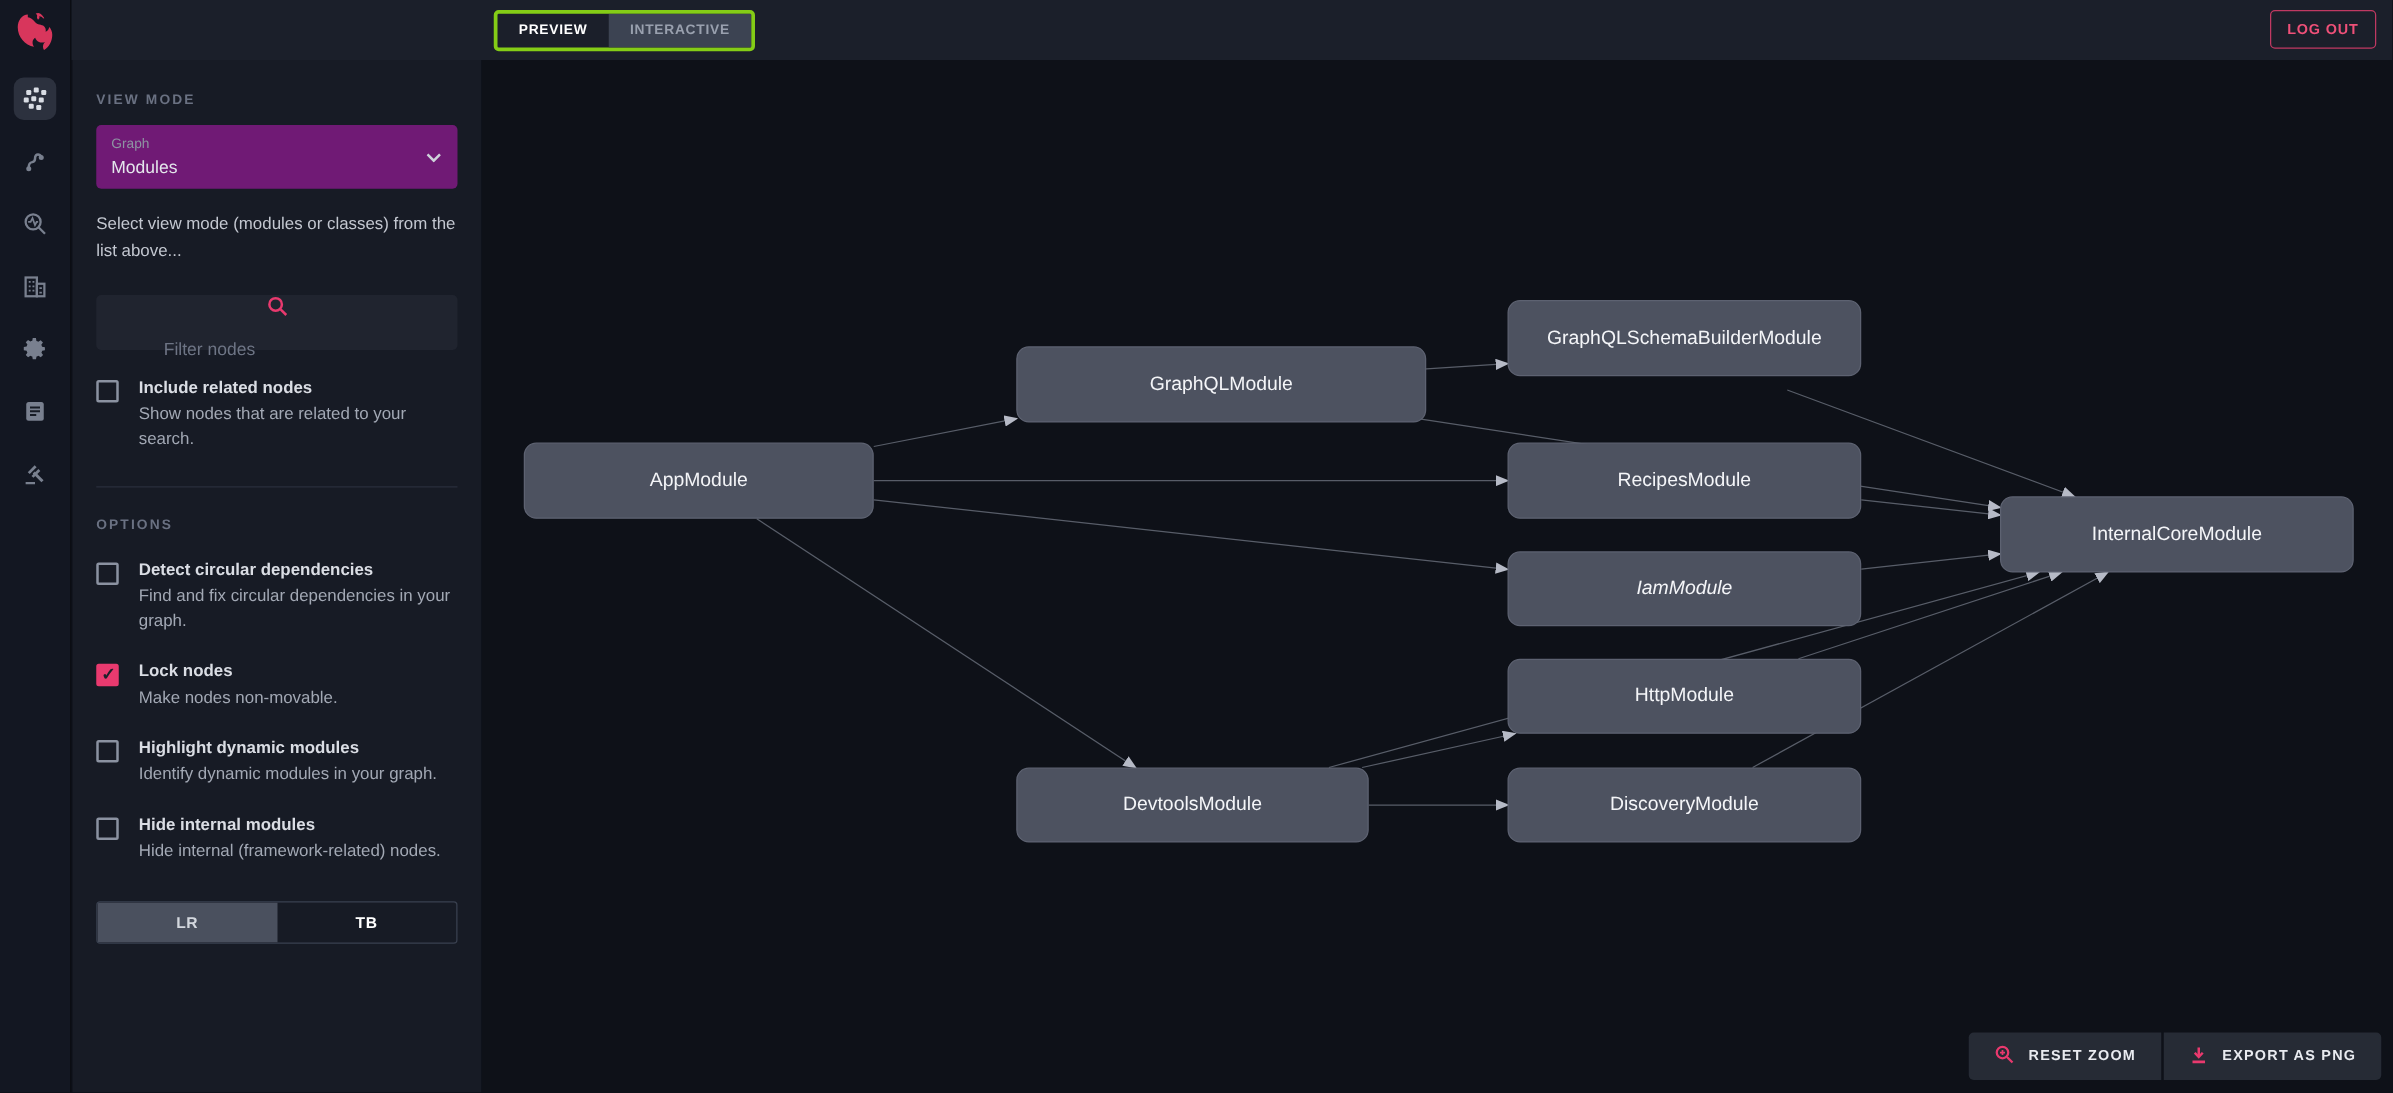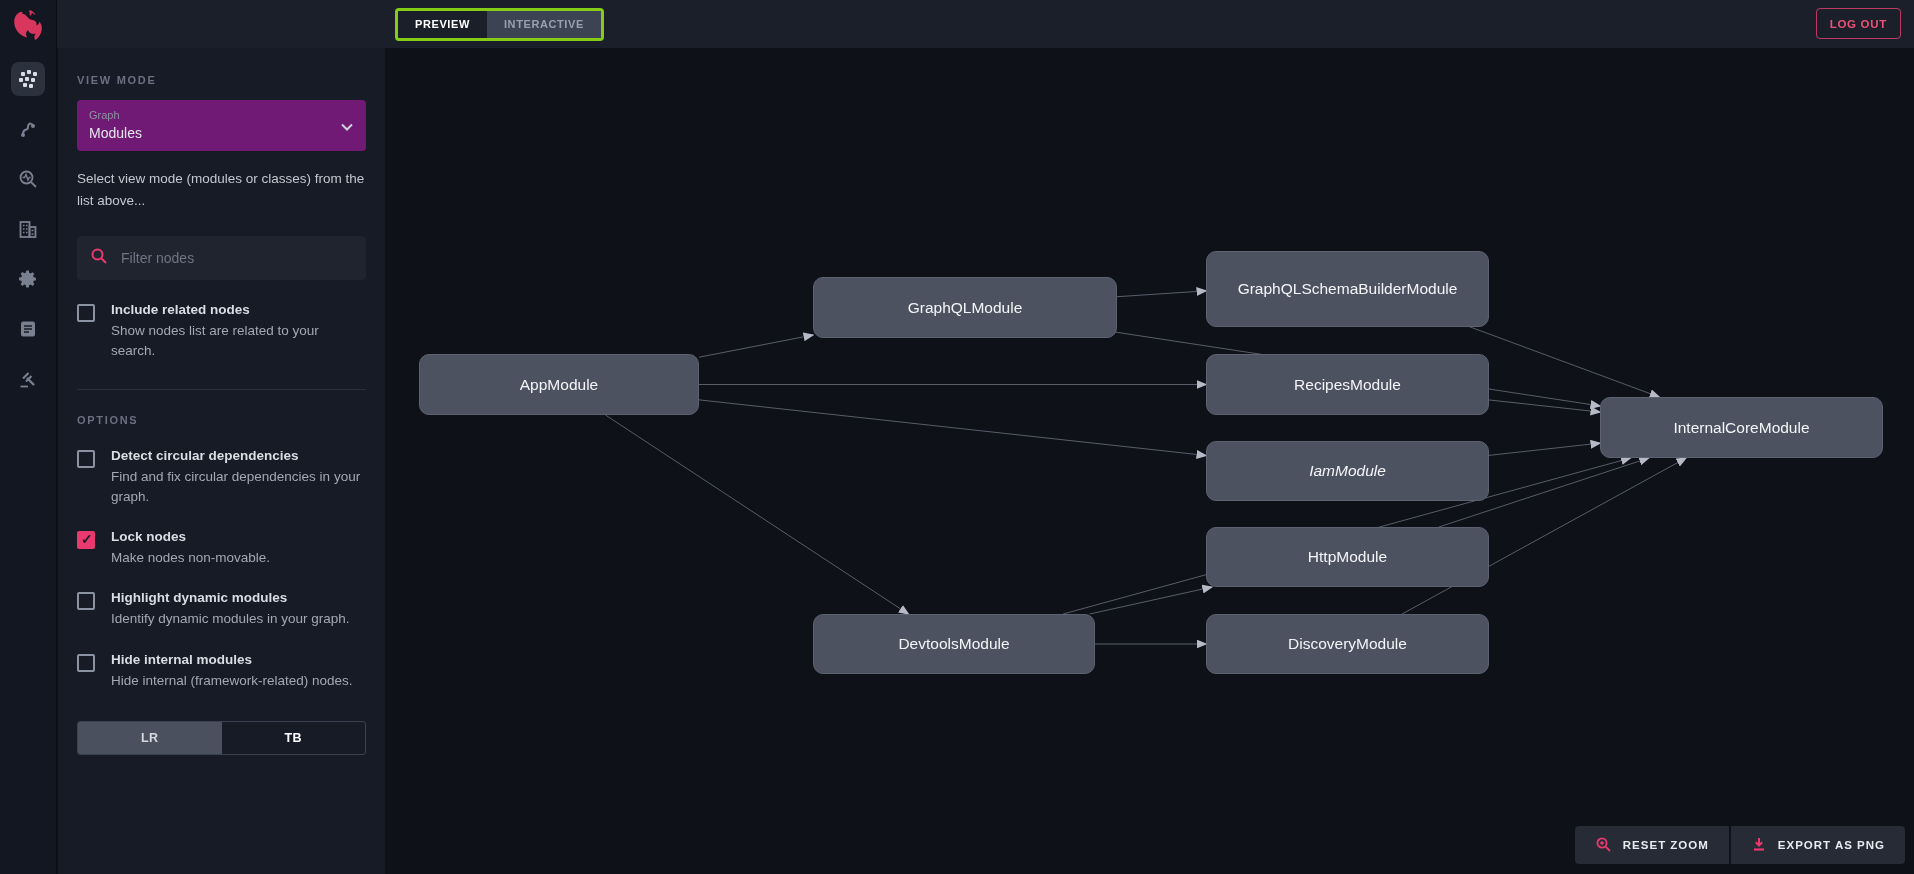--- a/index.html
+++ b/index.html
@@ -39,21 +39,21 @@
   .sidebar { position:absolute; left:58px; top:48px; width:327px; bottom:0;
     background:#171b25; padding:26px 19px 0 19px; z-index:4; }
   .sec-h { font-size:11px; font-weight:bold; letter-spacing:1.7px; color:#6a7182; }
   .select { margin-top:14px; background:#701a75; border-radius:4px;
     padding:9px 12px 10px 12px; position:relative; cursor:pointer; }
   .select .lab { font-size:11px; color:#8d94a2; }
   .select .val { font-size:14px; color:#e4e7ec; margin-top:4px; }
   .select .chev { position:absolute; right:13px; top:50%; transform:translateY(-50%); }
   .desc { margin-top:17px; font-size:13.5px; line-height:1.6; color:#c3c7d0; }
   .filter { margin-top:25px; background:#20242f; border-radius:4px; height:44px;
-    display:flex; align-items:center; padding:0 13px; gap:11px; }
+    display:flex; align-items:center; padding:0 13px; gap:11px;flex-direction:column; }
   .filter input { flex:1; background:transparent; border:none; outline:none;
     color:#dfe2e8; font-size:14px; font-family:inherit; }
   .filter input::placeholder { color:#6e7585; }
   .chk-row { display:flex; gap:16px; margin-top:22px; cursor:pointer; }
   .box { width:18px; height:18px; border:2px solid #8b92a1; border-radius:2px;
     flex:none; margin-top:2px; position:relative; background:transparent; }
   .box.checked { border-color:#e93a6f; background:#e93a6f; }
   .box.checked::after { content:"\2713"; position:absolute; left:2px; top:-2px;
     color:#1d212b; font-size:14px; font-weight:bold; }
   .chk-title { font-size:13.5px; font-weight:bold; color:#dadde4; }
@@ -187,21 +187,21 @@
           <path d="M11.5 11.5 L16 16"></path>
       </svg>
     </span>
     <input placeholder="Filter nodes" style="">
   </div>
 
   <div class="chk-row">
     <span class="box"></span>
     <span>
       <div class="chk-title">Include related nodes</div>
-      <div class="chk-desc">Show nodes list are related to your search.</div>
+      <div class="chk-desc">Show nodes that are related to your search.</div>
     </span>
   </div>
 
   <div class="divider"></div>
 
   <div class="sec-h opts-h">OPTIONS</div>
 
   <div class="chk-row">
     <span class="box"></span>
     <span>
@@ -257,22 +257,22 @@
       <line x1="1104" y1="351.9428934010152" x2="1215" y2="364.0571065989848" stroke="rgba(150,156,172,0.55)" stroke-width="1" marker-end="url(#arr)"></line>
       <line x1="1104" y1="407.377538071066" x2="1215" y2="395.122461928934" stroke="rgba(150,156,172,0.55)" stroke-width="1" marker-end="url(#arr)"></line>
       <line x1="1053.7741312741314" y1="479" x2="1263.7046332046332" y2="410" stroke="rgba(150,156,172,0.55)" stroke-width="1" marker-end="url(#arr)"></line>
       <line x1="1017.0958429561201" y1="566" x2="1300.9942263279445" y2="410" stroke="rgba(150,156,172,0.55)" stroke-width="1" marker-end="url(#arr)"></line>
       <line x1="704.6896551724138" y1="566" x2="826.8103448275862" y2="539" stroke="rgba(150,156,172,0.55)" stroke-width="1" marker-end="url(#arr)"></line>
       <line x1="710" y1="596" x2="821" y2="596" stroke="rgba(150,156,172,0.55)" stroke-width="1" marker-end="url(#arr)"></line>
       <line x1="678.122401847575" y1="566" x2="1245.5588914549653" y2="410" stroke="rgba(150,156,172,0.55)" stroke-width="1" marker-end="url(#arr)"></line>
     </svg>
   <div id="node-layer">
       <div class="gnode" style="left: 34px; top: 306px; width: 280px; height: 61px;">AppModule</div>
-      <div class="gnode" style="left: 428px; top: 229px; width: 304px; height: 61px;">GraphQLModule</div>
-      <div class="gnode" style="left: 821px; top: 203px; width: 283px; height: 76px;">GraphQLSchemaBuilderModule</div>
+      <div class="gnode" style="left: 428px; top: 229px; width: 328px; height: 61px;">GraphQLModule</div>
+      <div class="gnode" style="left: 821px; top: 192px; width: 283px; height: 61px;">GraphQLSchemaBuilderModule</div>
       <div class="gnode" style="left: 821px; top: 306px; width: 283px; height: 61px;">RecipesModule</div>
       <div class="gnode" style="left: 821px; top: 393px; width: 283px; height: 60px; font-style: italic;">IamModule</div>
       <div class="gnode" style="left: 821px; top: 479px; width: 283px; height: 60px;">HttpModule</div>
       <div class="gnode" style="left: 821px; top: 566px; width: 283px; height: 60px;">DiscoveryModule</div>
       <div class="gnode" style="left: 428px; top: 566px; width: 282px; height: 60px;">DevtoolsModule</div>
       <div class="gnode" style="left: 1215px; top: 349px; width: 283px; height: 61px;">InternalCoreModule</div>
     </div>
 
   <div class="actions">
     <div class="action-btn">

